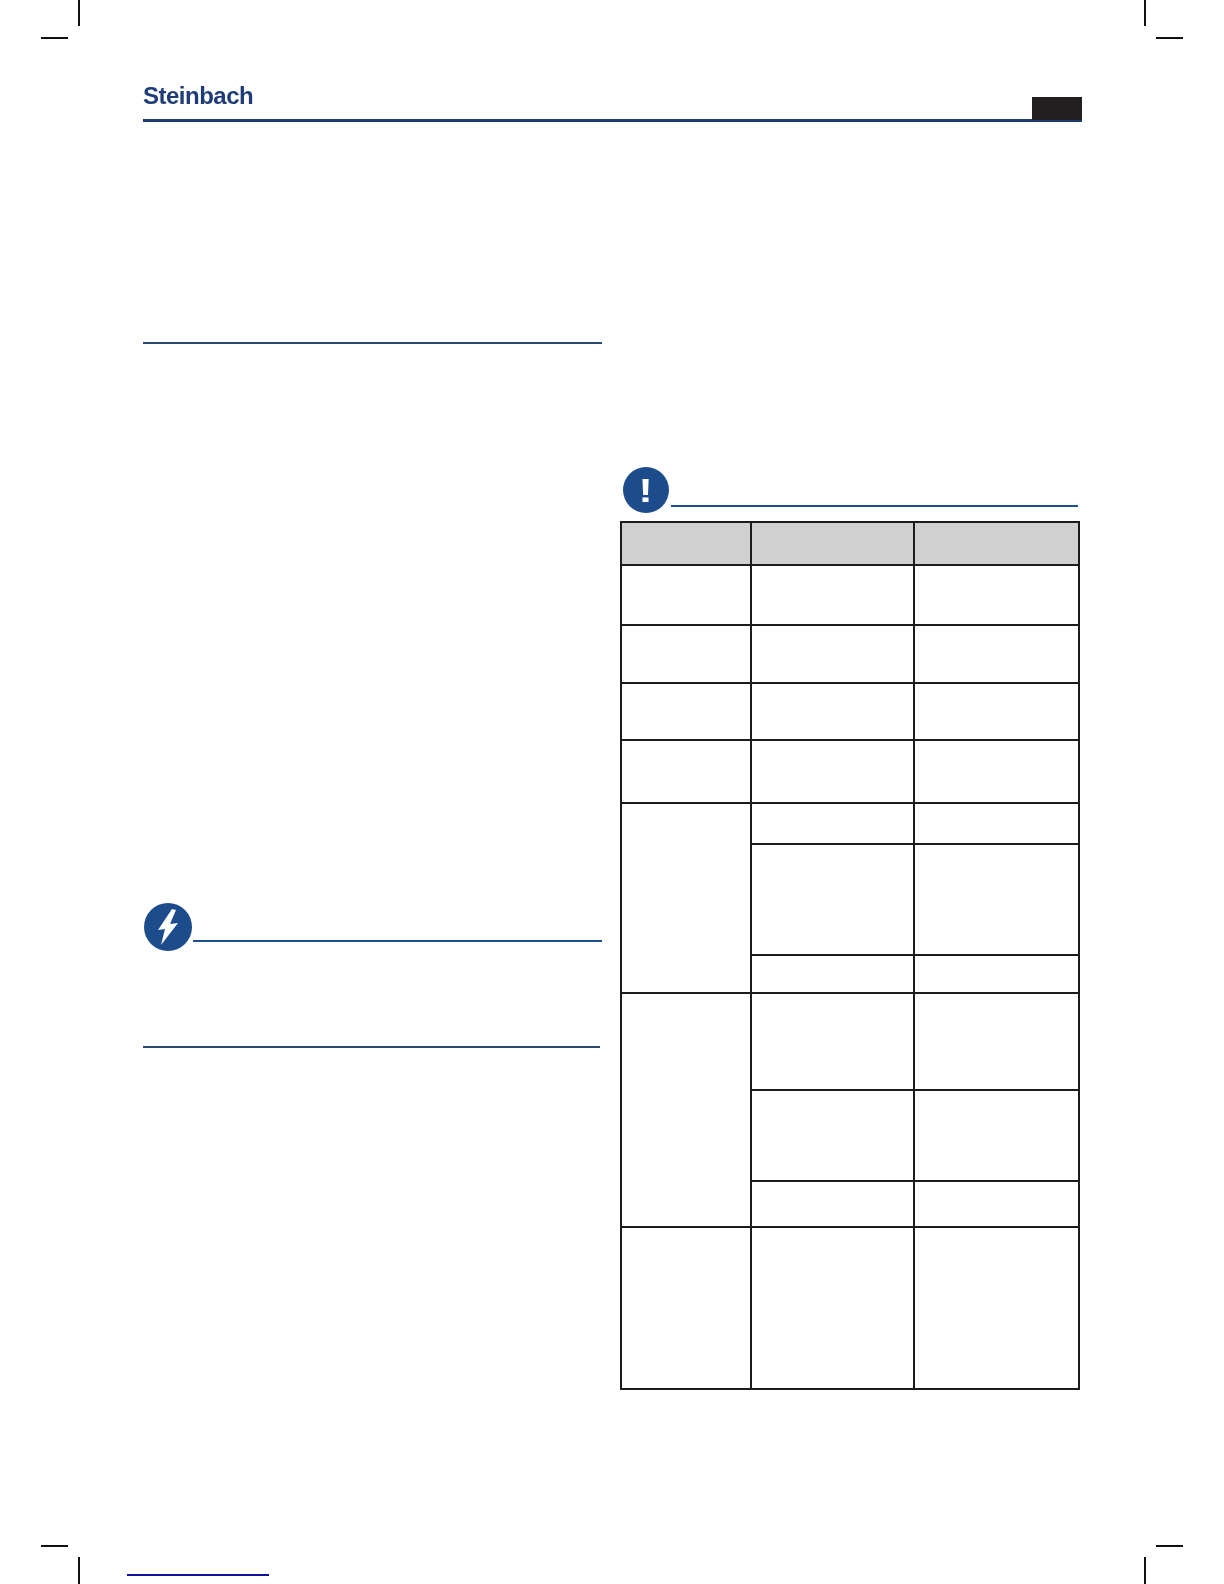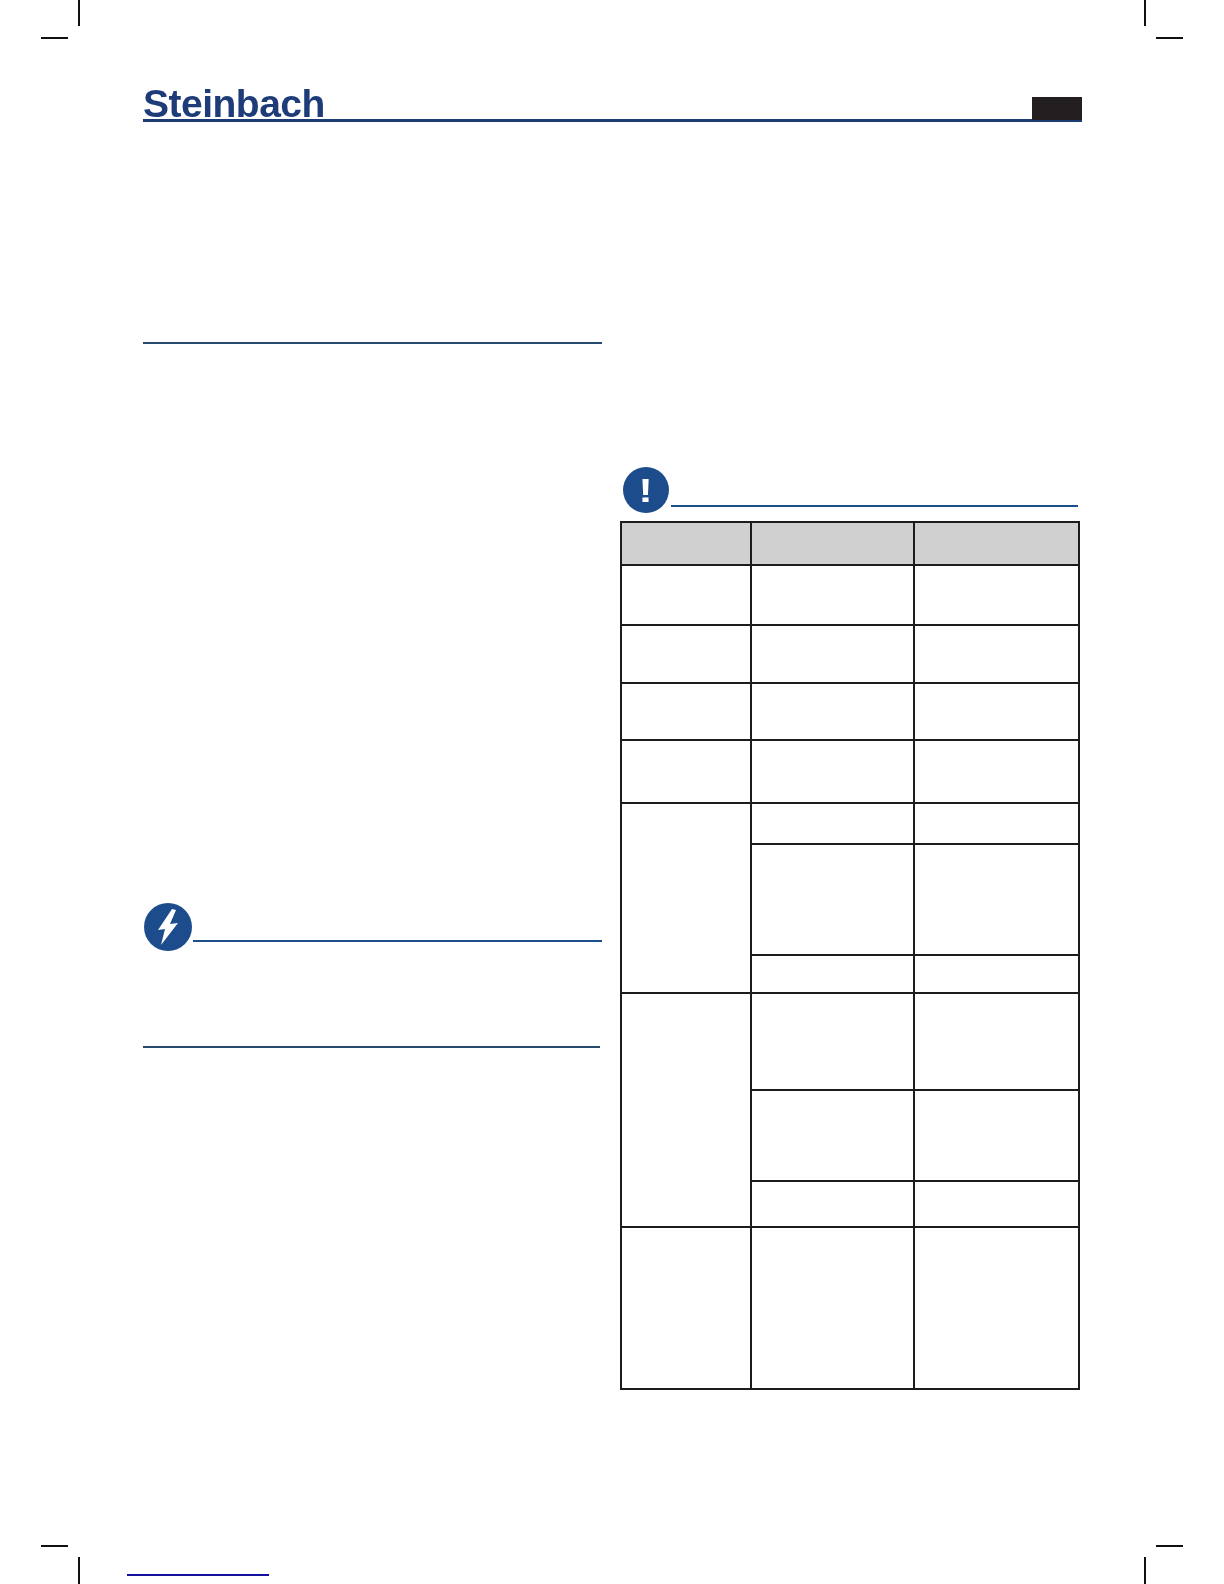--- a/index.html
+++ b/index.html
@@ -13,21 +13,21 @@
     font-family: "Liberation Sans", sans-serif;
   }
   .abs { position: absolute; }
 
   
   .crop { background: #111111; }
 
   
   .logo {
     left: 143px; top: 82px;
-    font-size: 39px;
+    font-size: 24px;
     font-weight: bold;
     letter-spacing: -0.5px;
     color: #1e3d78;
   }
   .header-rule {
     left: 143px; top: 119px;
     width: 939px; height: 3px;
     background: #1d3c74;
   }
   .corner-tab {

